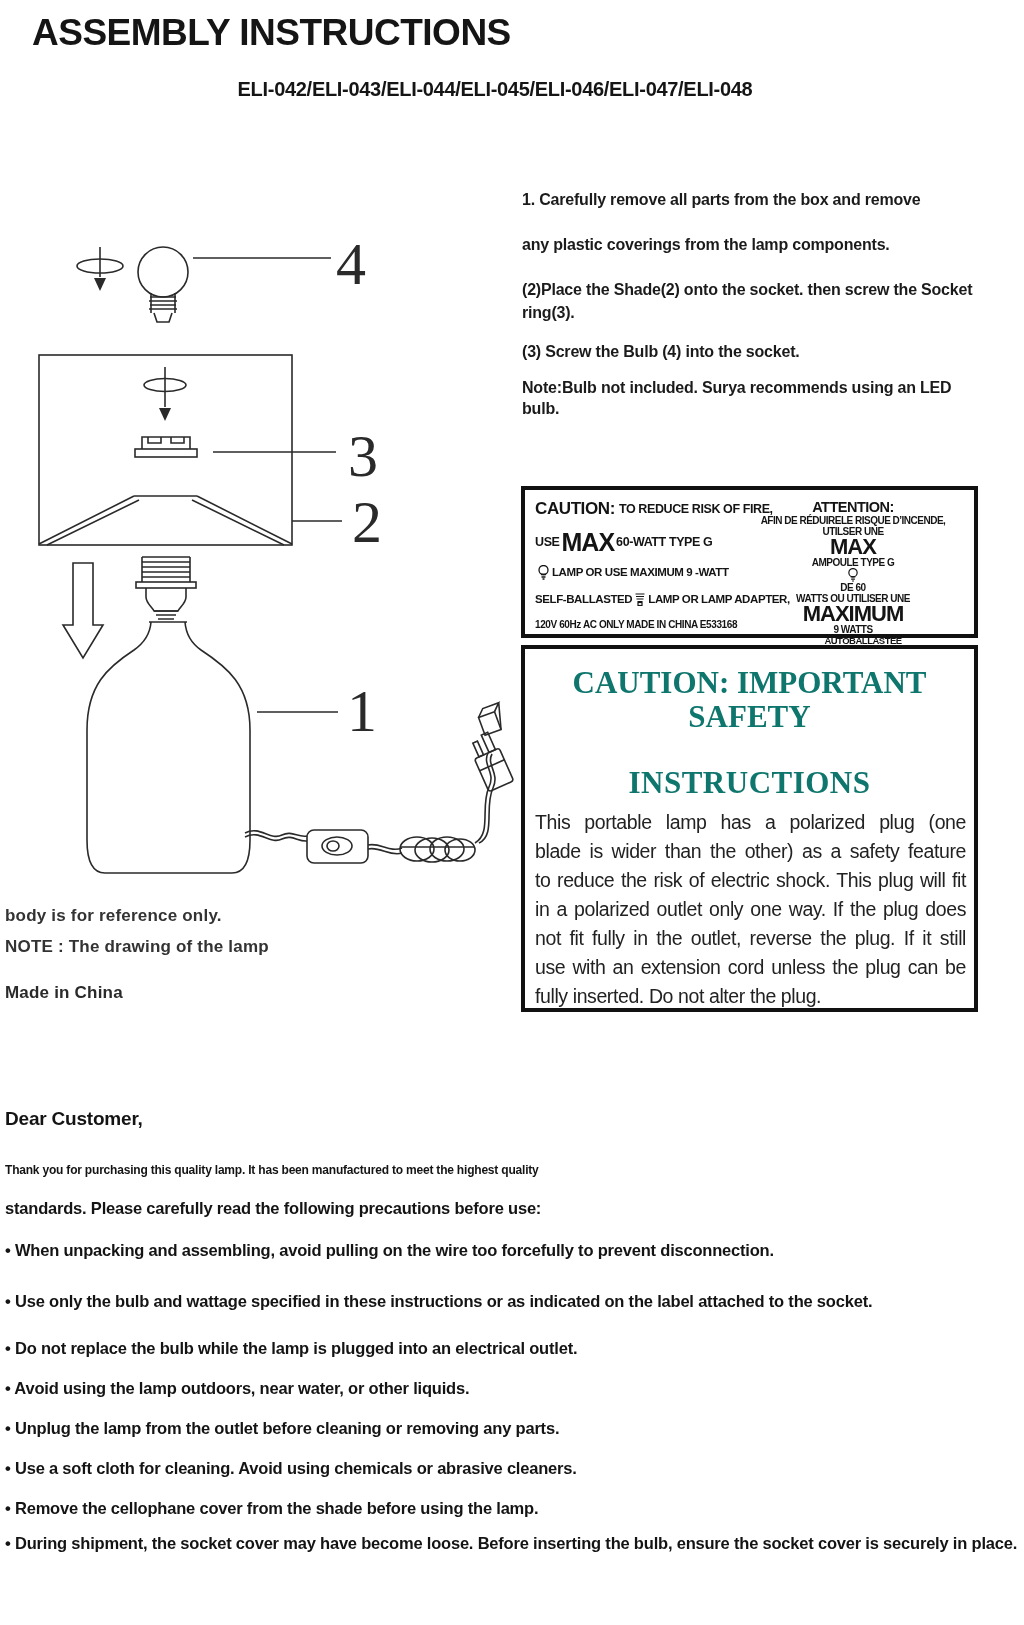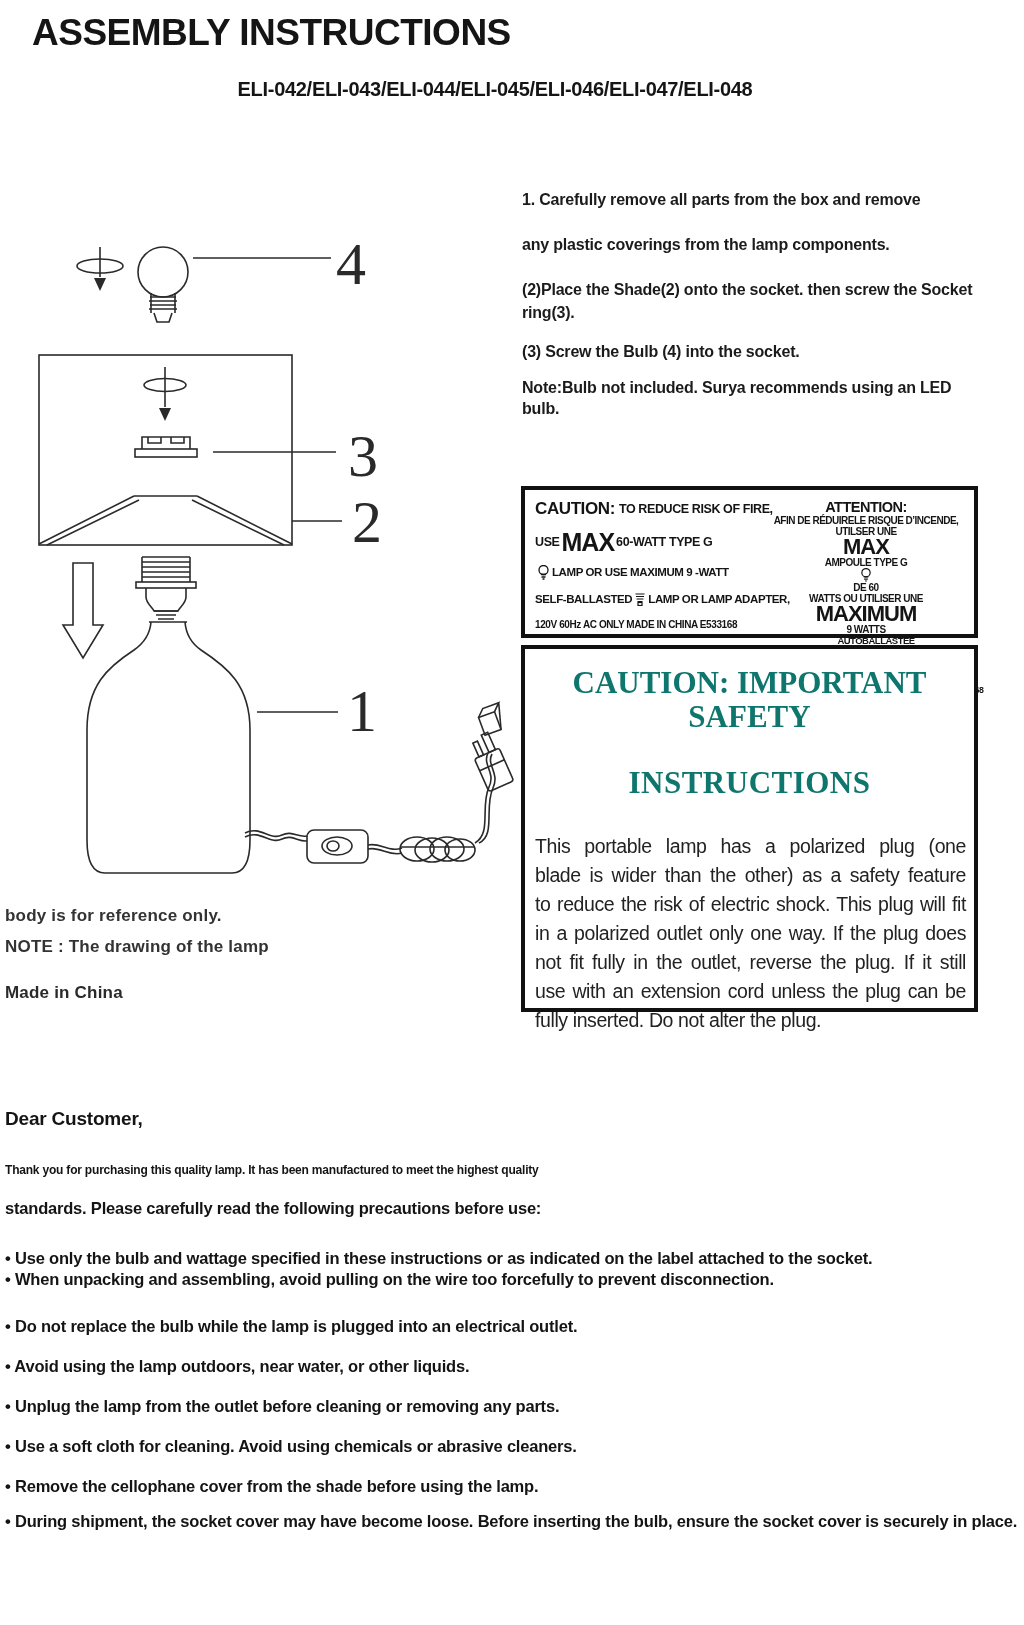--- a/index.html
+++ b/index.html
@@ -34,21 +34,21 @@
   }
   .steps .s1a{margin:0;}
   .steps .s1b{margin-top:27px;}
   .steps .s2{margin-top:24px;line-height:23px;}
   .steps .s3{margin-top:19px;}
   .steps .snote{margin-top:16px;line-height:21px;}
   
   .caution-label{
     position:absolute;left:521px;top:486px;width:457px;height:152px;
     border:4px solid #111;box-sizing:border-box;background:#fff;
-    display:flex;gap:13px;padding:9px 6px 4px 10px;
+    display:flex;gap:0;padding:9px 6px 4px 10px;
   }
   .cl-col{display:flex;flex-direction:column;justify-content:space-between;}
   .cl-en{width:205px;}
   .cl-fr{width:226px;}
   .cl-row{display:flex;align-items:center;white-space:nowrap;font-weight:bold;color:#141414;}
   .cl-en .cl-row{letter-spacing:-0.4px;}
   .cl-fr .cl-row{letter-spacing:-0.5px;flex-direction:column;}
   .t-big{font-size:17px;}
   .t-med{font-size:12.5px;}
   .t-max{font-size:25px;line-height:20px;letter-spacing:-1px;padding:0 2px;}
@@ -66,21 +66,21 @@
     position:absolute;left:521px;top:645px;width:457px;height:367px;
     border:4px solid #111;box-sizing:border-box;background:#fff;
   }
   .sb-head{
     font-family:"Liberation Serif",serif;font-weight:bold;color:#0f766e;
     text-align:center;font-size:31px;line-height:34px;
   }
   .sb-head .h1{margin-top:17px;}
   .sb-head .h2{margin-top:32px;letter-spacing:0.5px;}
   .sb-body{
-    margin:32px 8px 0 10px;font-size:19.5px;line-height:29px;color:#222;
+    margin:8px 8px 0 10px;font-size:19.5px;line-height:29px;color:#222;
     letter-spacing:-0.4px;
   }
   .sb-line{text-align:justify;text-align-last:justify;}
   .sb-line.last{text-align:left;text-align-last:left;}
   
   .note-left{
     position:absolute;left:5px;top:900px;width:340px;
     font-size:17px;font-weight:bold;color:#333;line-height:31px;letter-spacing:0.2px;
   }
   .made-in{margin-top:15px;color:#2a2a2a;}
@@ -299,22 +299,22 @@
     <div>body is for reference only.</div>
     <div>NOTE : The drawing of the lamp</div>
     <div class="made-in">Made in China</div>
   </div>
 
   <div class="customer">
     <div class="salutation">Dear Customer,</div>
     <div class="intro1">Thank you for purchasing this quality lamp. It has been manufactured to meet the highest quality</div>
     <div class="intro2">standards. Please carefully read the following precautions before use:</div>
     <div class="bullets">
+      <div class="bullet b1">• When unpacking and assembling, avoid pulling on the wire too forcefully to prevent disconnection.</div>
       <div class="bullet b2">• Use only the bulb and wattage specified in these instructions or as indicated on the label attached to the socket.</div>
-      <div class="bullet b1">• When unpacking and assembling, avoid pulling on the wire too forcefully to prevent disconnection.</div>
       <div class="bullet b3">• Do not replace the bulb while the lamp is plugged into an electrical outlet.</div>
       <div class="bullet b4">• Avoid using the lamp outdoors, near water, or other liquids.</div>
       <div class="bullet b5">• Unplug the lamp from the outlet before cleaning or removing any parts.</div>
       <div class="bullet b6">• Use a soft cloth for cleaning. Avoid using chemicals or abrasive cleaners.</div>
       <div class="bullet b7">• Remove the cellophane cover from the shade before using the lamp.</div>
       <div class="bullet b8">• During shipment, the socket cover may have become loose. Before inserting the bulb, ensure the socket cover is securely in place.</div>
     </div>
   </div>
 
 </div>

